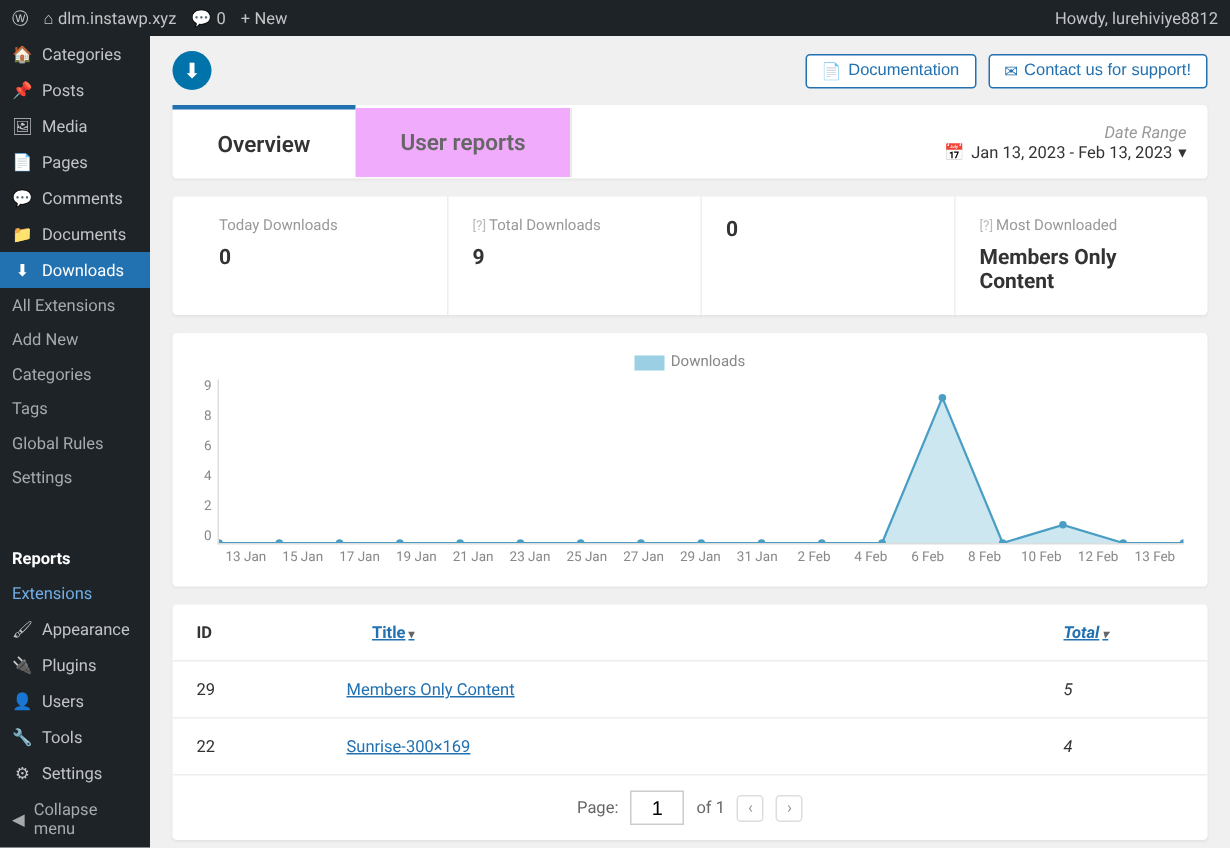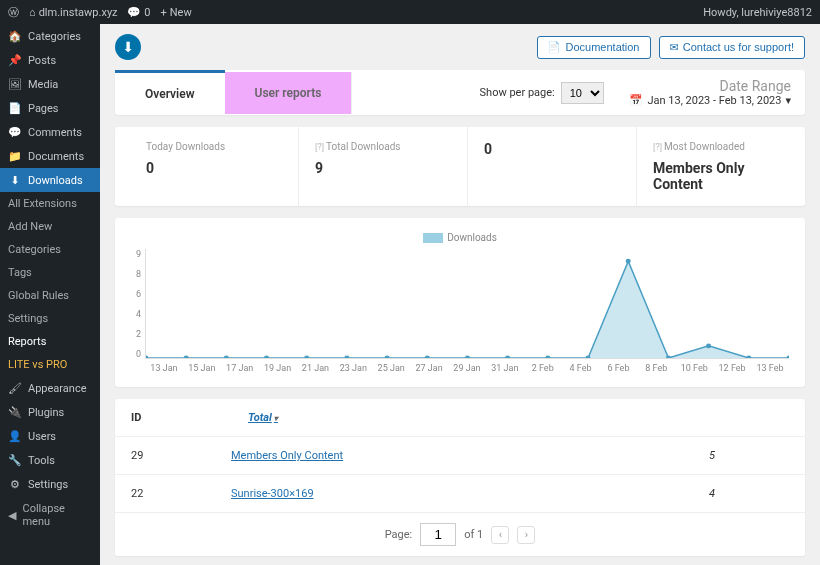--- a/index.html
+++ b/index.html
@@ -10,44 +10,44 @@
   .admin-bar-left { display: flex; align-items: center; gap: 10px; }
   .admin-bar-left span, .admin-bar-right span { cursor: pointer; }
   .admin-bar-item { display: flex; align-items: center; gap: 3px; }
   
   
   .sidebar { position: absolute; top: 24px; left: 0; width: 100px; background: #1d2327; color: #c3c4c7; height: calc(100% - 24px); font-size: 11px; overflow: hidden; }
   .sidebar-item { display: flex; align-items: center; gap: 6px; padding: 5px 8px; cursor: pointer; }
   .sidebar-item.active { background: #2271b1; color: #fff; position: relative; }
   .sidebar-item.active::after { content:""; position:absolute; right:-6px; top:50%; transform:translateY(-50%); border-left:6px solid #2271b1; border-top:6px solid transparent; border-bottom:6px solid transparent; }
   .sidebar-sub { padding: 5px 8px 5px 8px; cursor: pointer; color: #a7aaad; }
-  .sidebar-sub.current { color: #fff; font-weight: 400; }
+  .sidebar-sub.current { color: #fff; font-weight: 700; margin-top: 31px; }
   .sidebar-sub.link-style { color: #72aee6; }
   .sidebar-sub.gold { color: #f0b849; }
   .sidebar .icon { width: 14px; height: 14px; display: inline-flex; align-items: center; justify-content: center; }
   .collapse-menu { display: flex; align-items: center; gap: 6px; padding: 6px 8px; color: #a7aaad; cursor: pointer; font-size: 11px; }
   
   
   .main { margin-left: 100px; padding: 10px 15px; }
   .header-row { display: flex; justify-content: space-between; align-items: center; margin-bottom: 10px; }
   .logo-circle { width: 26px; height: 26px; border-radius: 50%; background: #0073aa; color: #fff; display: flex; align-items: center; justify-content: center; font-size: 14px; }
   .header-buttons { display: flex; gap: 8px; }
   .outline-btn { border: 1px solid #2271b1; color: #2271b1; background: #fff; padding: 4px 10px; border-radius: 3px; cursor: pointer; font-size: 11px; display: flex; align-items: center; gap: 4px; }
   
   
   .panel { background: #fff; border-radius: 3px; box-shadow: 0 1px 2px rgba(0,0,0,0.05); margin-bottom: 12px; }
   .tabs-panel { display: flex; align-items: center; }
-  .tab { padding: 14px 30px; font-size: 12px; color: #666; cursor: pointer; font-weight: 600; }
+  .tab { padding: 14px 30px; font-size: 15px; color: #666; cursor: pointer; font-weight: 600; }
   .tab.active { border-top: 3px solid #2271b1; color: #333; }
   .tab:not(.active) { background: #f0abfc; border-right: 1px solid #eee; }
   .tabs-spacer { flex: 1; }
   .per-page { display: flex; align-items: center; gap: 6px; font-size: 11px; padding-right: 14px; }
   .per-page select { border: 1px solid #ccc; padding: 3px 4px; font-size: 11px; }
   .date-range-box { text-align: right; padding-right: 14px; padding-left: 12px; }
-  .date-range-label { font-size: 14px; color: #999; }
+  .date-range-label { font-size: 11px; color: #999; font-style: italic; }
   .date-range-val { font-size: 11px; display: flex; align-items: center; gap: 4px; }
   
   
   .stats-panel { display: flex; padding-left: 15px; }
   .stat-cell { flex: 1; padding: 14px 16px; border-right: 1px solid #eee; }
   .stat-cell:last-child { border-right: none; }
   .stat-label { font-size: 10px; color: #999; margin-bottom: 8px; }
   .stat-value { font-size: 14px; font-weight: 700; color: #333; }
   .help { font-size: 9px; color: #bbb; margin-right: 2px; }
   
@@ -133,21 +133,21 @@
       </div>
     </div>
   <div id="sidebar-sub">
       <div class="sidebar-sub">All Extensions</div>
       <div class="sidebar-sub">Add New</div>
       <div class="sidebar-sub">Categories</div>
       <div class="sidebar-sub">Tags</div>
       <div class="sidebar-sub">Global Rules</div>
       <div class="sidebar-sub">Settings</div>
       <div class="sidebar-sub current">Reports</div>
-      <div class="sidebar-sub gold">LITE vs PRO</div>
+      <div class="sidebar-sub link-style">Extensions</div>
     </div>
   <div id="sidebar-main2">
       <div class="sidebar-item">
         <span class="icon">🖌</span>
         <span>Appearance</span>
       </div>
       <div class="sidebar-item">
         <span class="icon">🔌</span>
         <span>Plugins</span>
       </div>
@@ -187,26 +187,20 @@
   </div>
 
   <div class="panel tabs-panel">
     <div class="tab active">
       <span>Overview</span>
     </div>
     <div class="tab">
       <span>User reports</span>
     </div>
     <div class="tabs-spacer"></div>
-    <div class="per-page">
-      <span>Show per page:</span>
-      <select>
-        <option>10</option>
-      </select>
-    </div>
     <div class="date-range-box">
       <div class="date-range-label">Date Range</div>
       <div class="date-range-val">
         <span>📅</span>
         <span>Jan 13, 2023 - Feb 13, 2023</span>
         <span>▾</span>
       </div>
     </div>
   </div>
 
@@ -283,20 +277,23 @@
         <span>8 Feb</span>
         <span>10 Feb</span>
         <span>12 Feb</span>
         <span>13 Feb</span>
       </div>
   </div>
 
   <div class="panel table-panel">
     <div class="tbl-row tbl-header">
       <div class="col-id">ID</div>
+      <div class="col-title">
+        <span>Title</span><span class="sort-caret">▾</span>
+      </div>
       <div class="col-total">
         <span>Total</span><span class="sort-caret">▾</span>
       </div>
     </div>
     <div id="table-body">
         <div class="tbl-row">
           <div class="col-id">29</div>
           <div class="col-title"><a>Members Only Content</a></div>
           <div class="col-total">5</div>
         </div>

